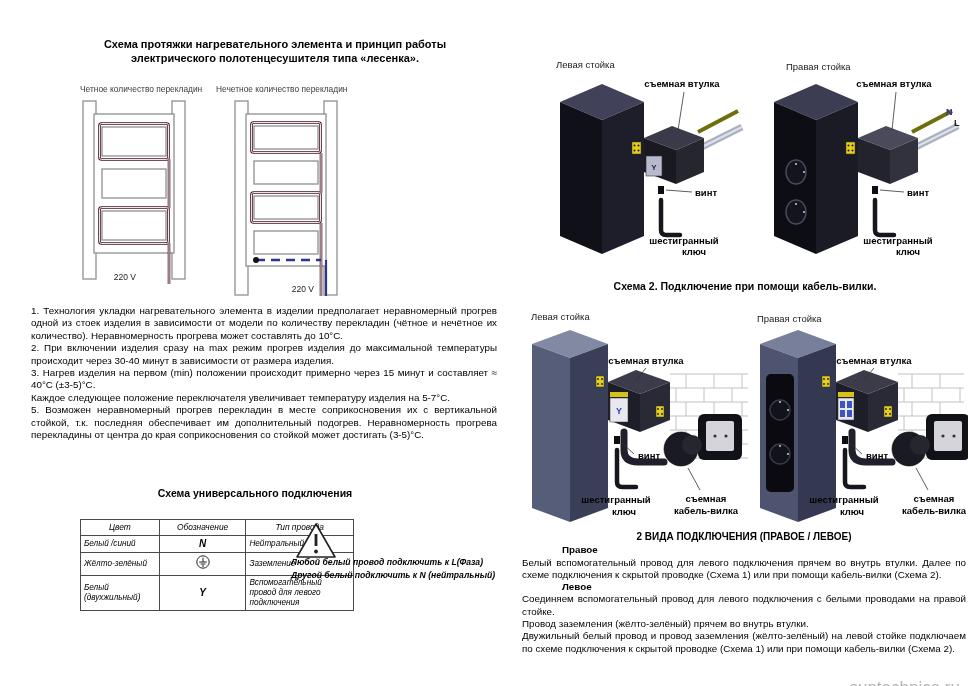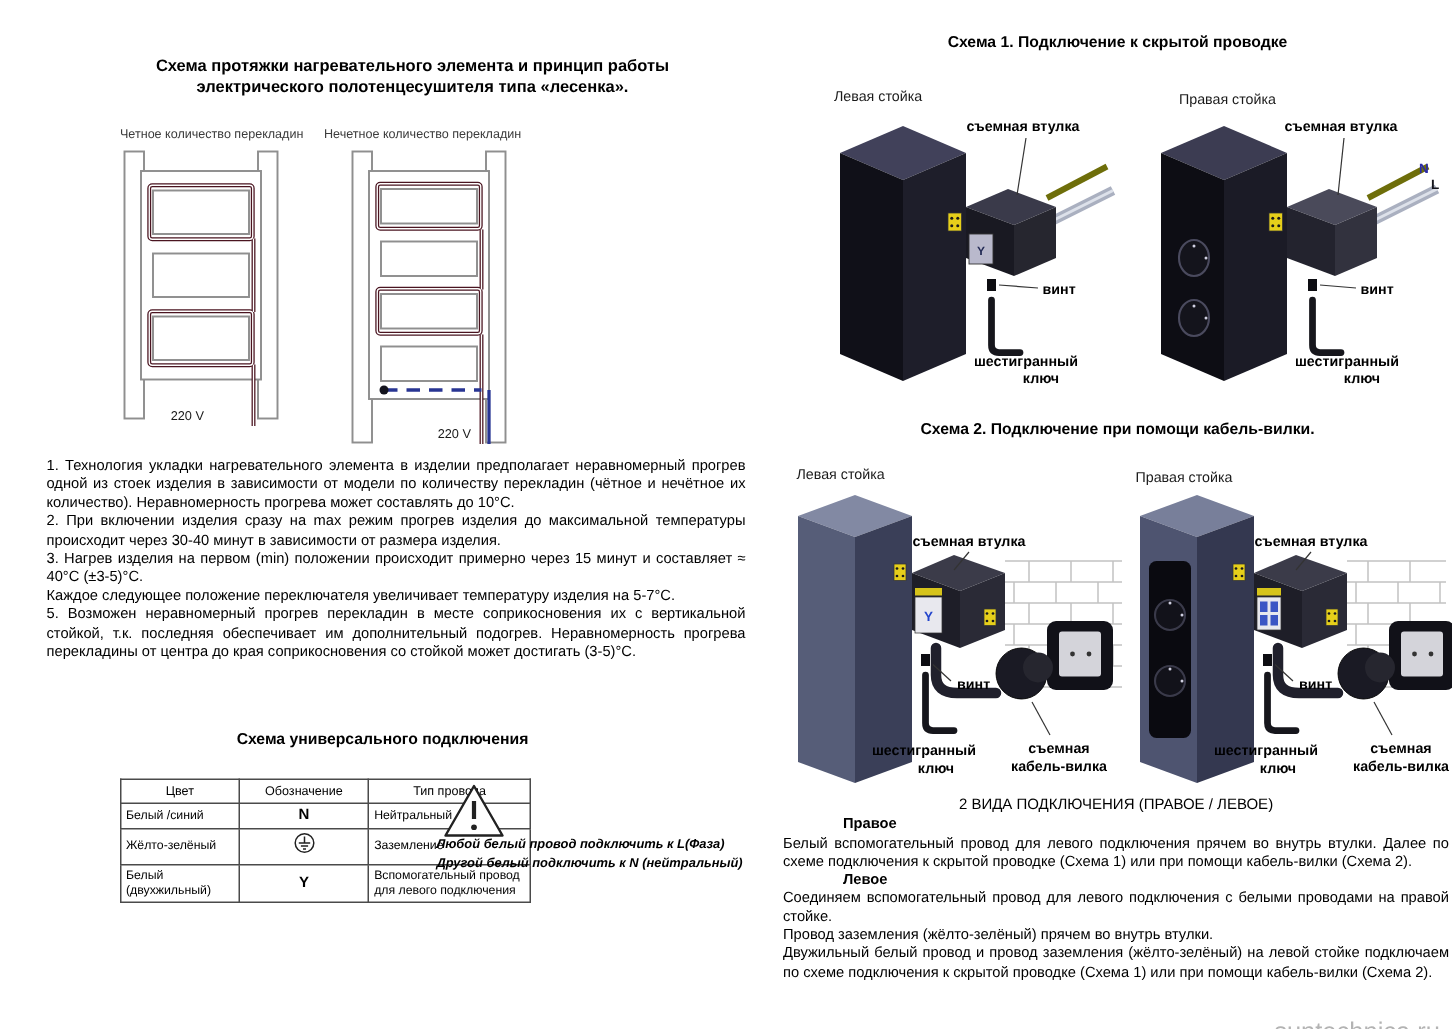--- a/index.html
+++ b/index.html
@@ -11,21 +11,21 @@
   .small-label{font-size:8.4px;color:#3c3c3c;}
   .post-label{font-size:9.5px;color:#1a1a1a;}
   .notes p{margin:0;font-size:9.8px;line-height:12.4px;text-align:justify;}
   .wire-table{border-collapse:collapse;font-size:8.2px;line-height:1.25;}
   .wire-table td,.wire-table th{border:1px solid #4a4a4a;padding:2px 3px;vertical-align:middle;}
   .wire-table th{font-weight:normal;text-align:center;font-size:8.4px;}
   .mark-cell{text-align:center;font-weight:bold;font-size:10px;}
   .warn-text{font-size:8.6px;font-weight:bold;font-style:italic;line-height:13px;}
   .flow p{margin:0;font-size:9.8px;line-height:12.3px;text-align:justify;}
   .flow .hd{font-weight:bold;text-align:left;padding-left:40px;}
-  .flow .cap{font-weight:normal;font-size:10px;text-align:center;margin-bottom:1px;}
+  .flow .cap{font-weight:bold;font-size:10px;text-align:center;margin-bottom:1px;}
   .watermark{font-size:17px;color:#b3b3b3;margin-top:22px;}
   svg text{font-family:"Liberation Sans",sans-serif;}
   .figlbl{font-weight:bold;font-size:9.5px;fill:#000;}
   .v-lbl{font-size:8.5px;fill:#1a1a1a;}
 </style>
 </head>
 <body>
 
 <div class="page">
 
@@ -92,21 +92,21 @@
   <div class="abs notes" style="left:31px;top:305px;width:466px;">
     <p>1.  Технология укладки нагревательного элемента в изделии предполагает неравномерный прогрев одной из стоек изделия в зависимости от модели по количеству перекладин (чётное и нечётное их количество). Неравномерность прогрева может составлять до 10°С.</p>
     <p>2.  При включении изделия сразу на max режим прогрев изделия до максимальной температуры происходит через 30-40 минут в зависимости от размера изделия.</p>
     <p>3.  Нагрев изделия на первом (min) положении происходит примерно через 15 минут и составляет ≈ 40°С (±3-5)°С.</p>
     <p>Каждое следующее положение переключателя увеличивает температуру изделия на 5-7°С.</p>
     <p>5.  Возможен неравномерный прогрев перекладин в месте соприкосновения их с вертикальной стойкой, т.к. последняя обеспечивает им дополнительный подогрев. Неравномерность прогрева перекладины от центра до края соприкосновения со стойкой может достигать (3-5)°С.</p>
   </div>
 
   <div class="abs sec-title" style="left:30px;top:487px;width:450px;">Схема универсального подключения</div>
 
-  <table class="wire-table abs" style="left:80px;top:519px;width:274px;">
+  <table class="wire-table abs" style="left:80px;top:519px;width:274px;font-style:italic;">
     <tbody>
         <tr>
       <th style="width:72px">Цвет</th>
       <th style="width:80px">Обозначение</th>
       <th style="width:101px">Тип провода</th>
     </tr>
     <tr>
       <td>Белый /синий</td>
       <td class="mark-cell">N</td>
       <td>Нейтральный</td>
@@ -137,21 +137,20 @@
   <svg class="abs" style="left:294px;top:521px;" width="44" height="40" viewBox="0 0 44 40">
     <polygon points="22,3 41,36 3,36" fill="#ffffff" stroke="#222" stroke-width="1.6" stroke-linejoin="round"></polygon>
     <rect x="20.6" y="13" width="2.8" height="12" fill="#222"></rect>
     <circle cx="22" cy="30.5" r="1.9" fill="#222"></circle>
   </svg>
   <div class="abs warn-text" style="left:291px;top:556px;width:208px;">
     <div>Любой белый провод подключить к L(Фаза)</div>
     <div>Другой белый подключить к N (нейтральный)</div>
   </div>
 
-  <div class="abs sec-title" style="left:520px;top:22px;width:450px;">Схема 1. Подключение к скрытой проводке</div>
 
   <div class="abs post-label" style="left:556px;top:59px;">Левая стойка</div>
   <div class="abs post-label" style="left:786px;top:61px;">Правая стойка</div>
 
   <svg class="abs" style="left:532px;top:72px;" width="218" height="186" viewBox="0 0 218 186">
     <polygon points="28,30 70,12 112,30 70,48" fill="#41415a"></polygon>
     <polygon points="28,30 70,48 70,182 28,164" fill="#101018"></polygon>
     <polygon points="70,48 112,30 112,164 70,182" fill="#1e1e2a"></polygon>
     <line x1="166" y1="60" x2="206" y2="39" stroke="#6e6e0a" stroke-width="4"></line>
     <line x1="170" y1="75" x2="210" y2="55" stroke="#aab0c0" stroke-width="6.5"></line>

